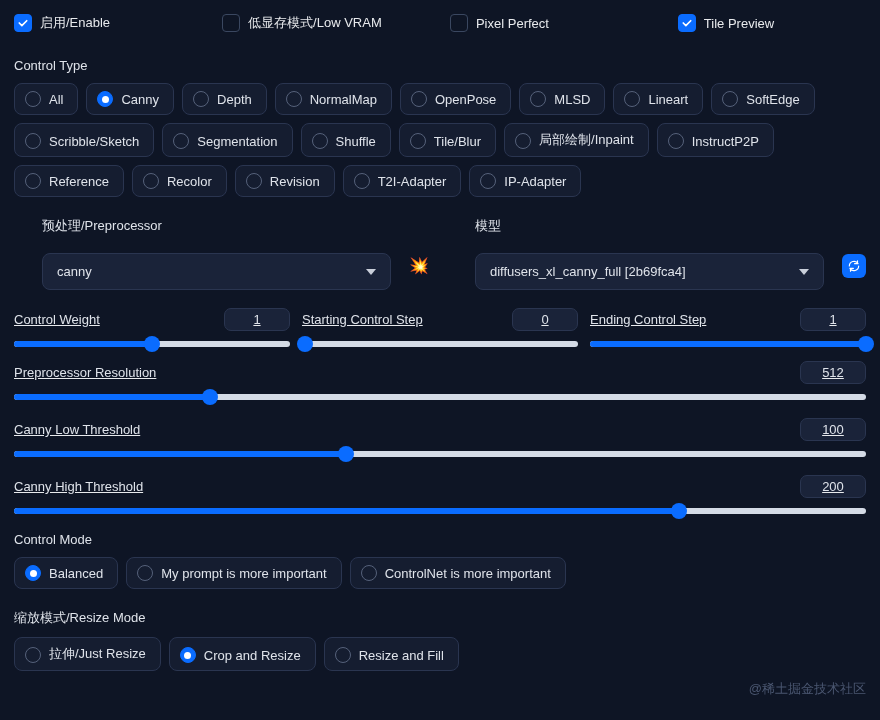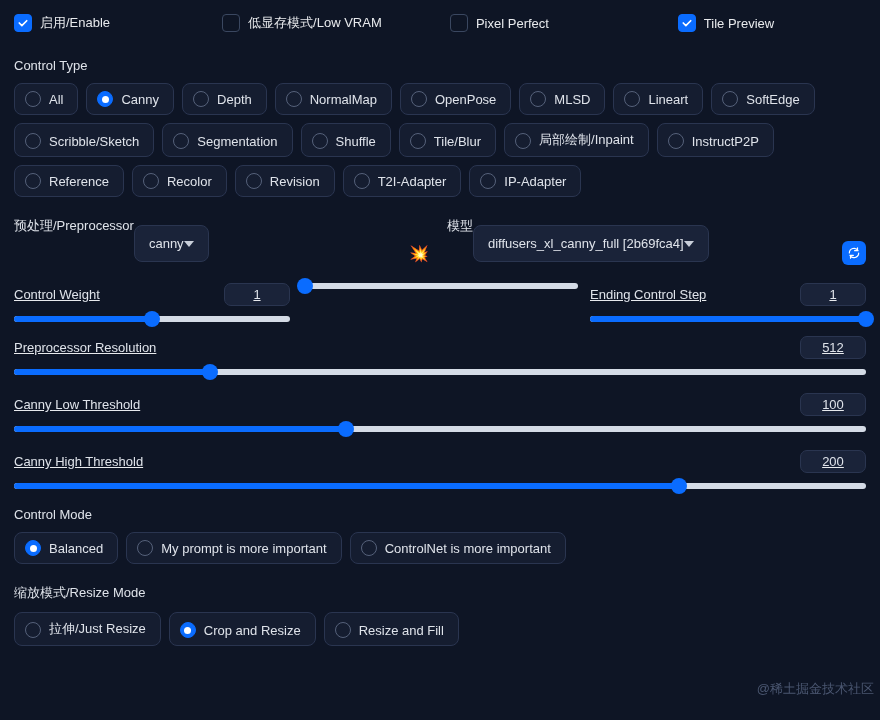--- a/index.html
+++ b/index.html
@@ -82,21 +82,21 @@
     width: 7px; height: 7px;
     border-radius: 50%;
     background: #fff;
   }
   .row {
     display: flex;
     gap: 18px;
     align-items: flex-start;
     margin-bottom: 18px;
   }
-  .col { flex: 1; display: flex; flex-direction: row; }
+  .col { flex: 1; display: flex; flex-direction: column; margin-left: 28px; }
   .select {
     background: #1a2339;
     border: 1px solid #2a3550;
     border-radius: 8px;
     padding: 10px 14px;
     display: flex;
     align-items: center;
     justify-content: space-between;
     color: #dfe3ea;
     font-size: 13px;
@@ -163,21 +163,21 @@
     top: 50%;
     width: 16px; height: 16px;
     border-radius: 50%;
     background: #0a6cff;
     transform: translate(-50%, -50%);
   }
   .full-slider { margin-bottom: 18px; }
   .full-slider .slider-head { margin-bottom: 10px; }
   .watermark {
     position: absolute;
-    right: 6px;
+    right: 14px;
     bottom: 22px;
     color: #4a5670;
     font-size: 13px;
   }
 </style>
 </head>
 <body>
 
 <div class="checkbox-row">
   <div class="checkbox-item">
@@ -314,20 +314,24 @@
       <div class="slider-head">
         <span class="lbl">Control Weight</span>
         <span class="valbox">1</span>
       </div>
       <div class="track">
         <div class="fill" style="width: 50%;"></div>
         <div class="thumb" style="left: 50%;"></div>
       </div>
     </div>
     <div class="slider-block">
+      <div class="slider-head">
+        <span class="lbl">Starting Control Step</span>
+        <span class="valbox">0</span>
+      </div>
       <div class="track">
         <div class="fill" style="width: 1%;"></div>
         <div class="thumb" style="left: 1%;"></div>
       </div>
     </div>
     <div class="slider-block">
       <div class="slider-head">
         <span class="lbl">Ending Control Step</span>
         <span class="valbox">1</span>
       </div>

